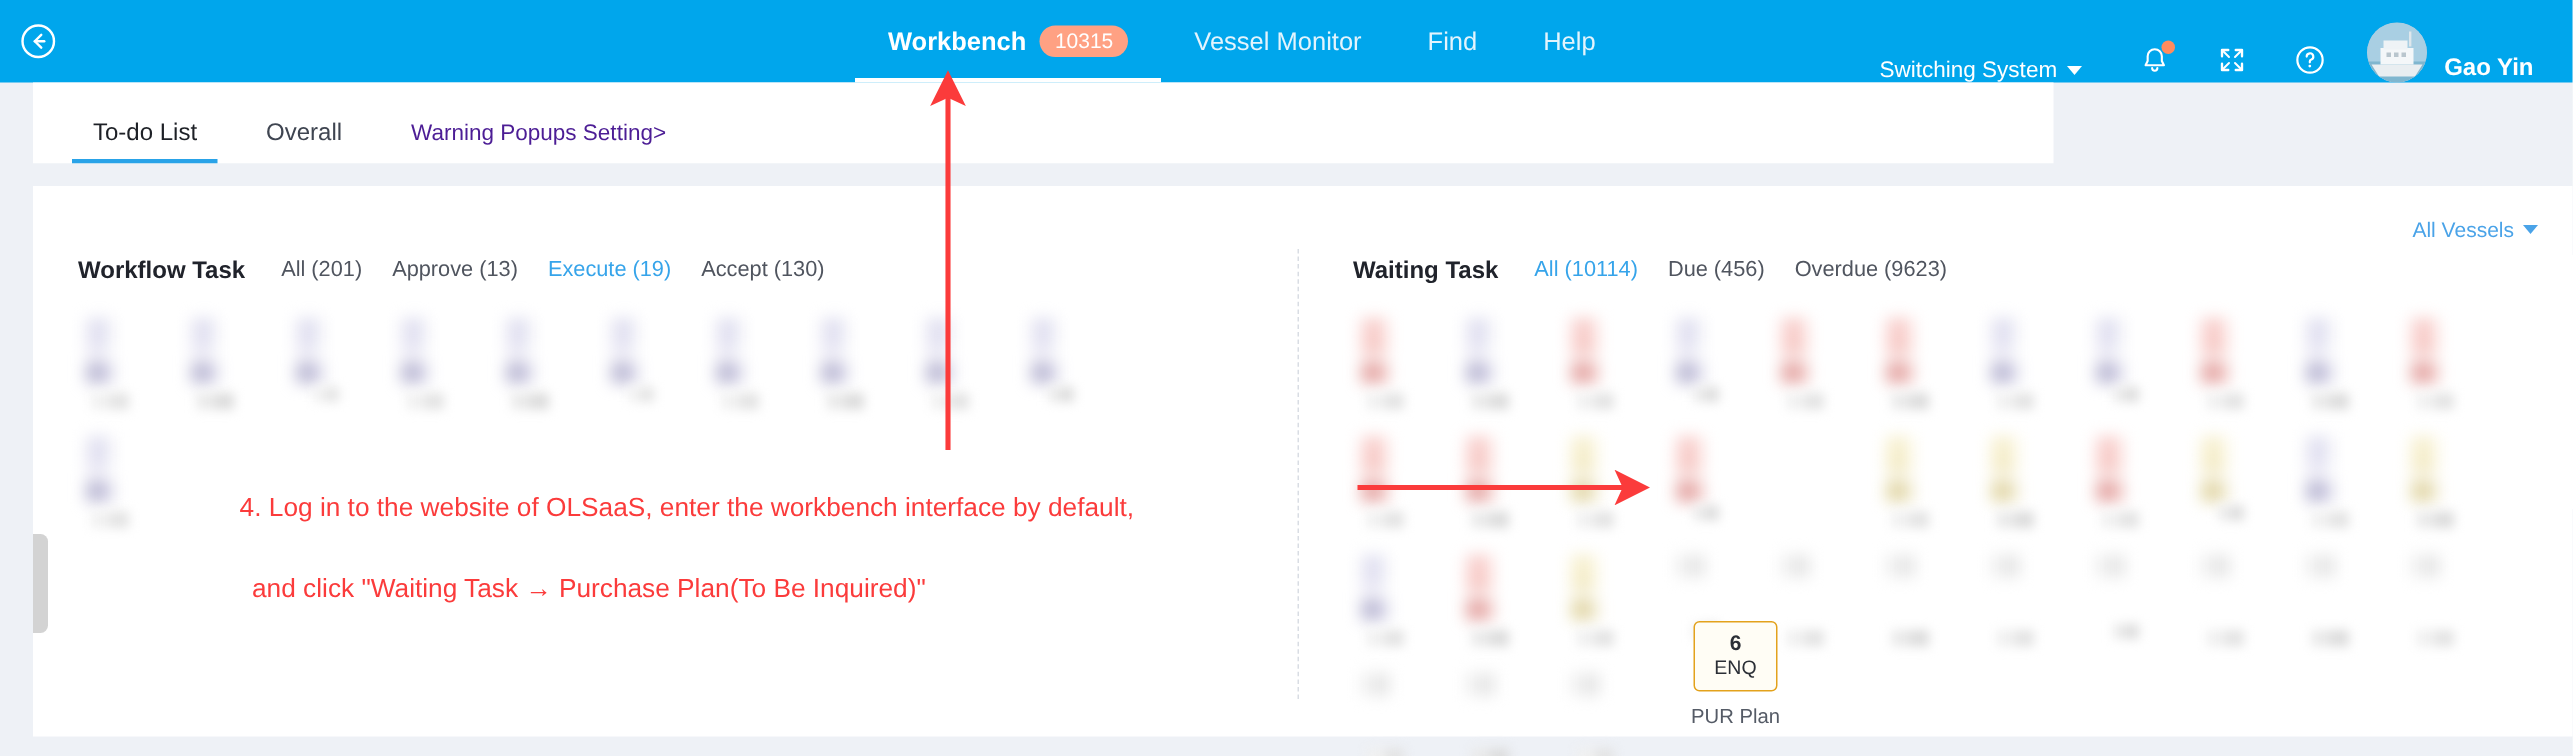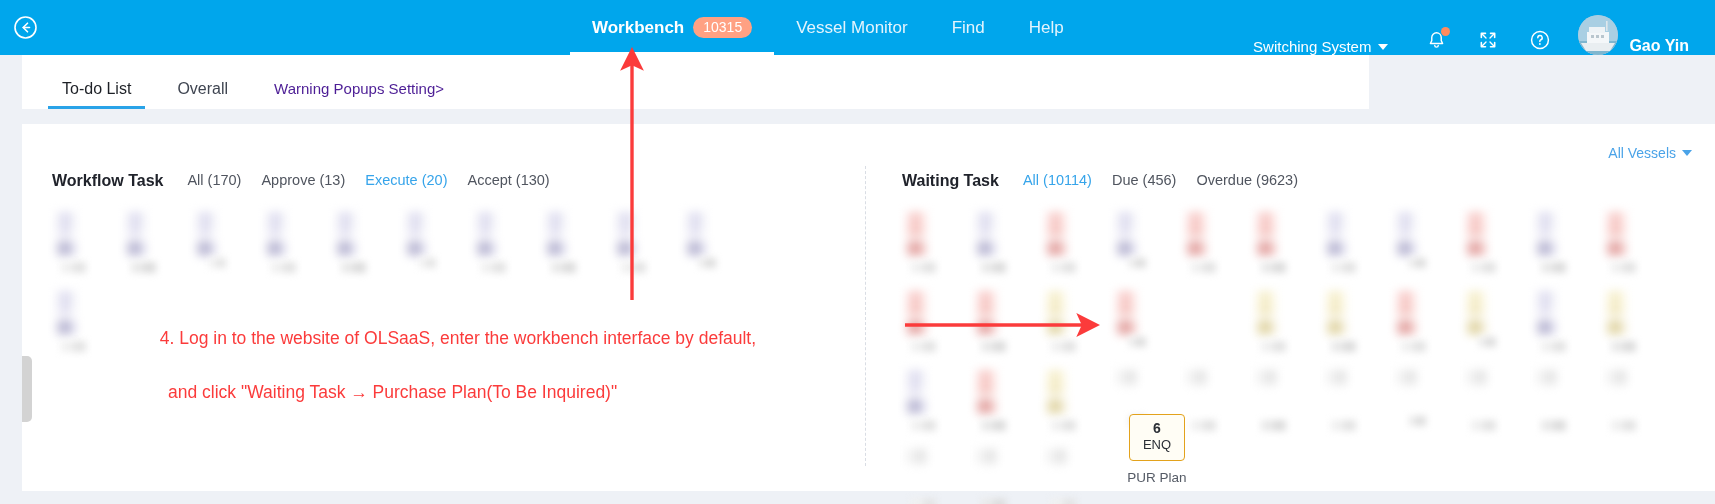--- a/index.html
+++ b/index.html
@@ -360,23 +360,23 @@
     <div class="vessel-filter">
       <span>All Vessels</span>
       <span class="tri"></span>
     </div>
 
     <div class="divider"></div>
 
     <div class="section" style="left:30px; width:790px;">
       <div class="section-head">
         <span class="section-title">Workflow Task</span>
-        <span class="filter-item">All (170)</span>
+        <span class="filter-item">All (201)</span>
         <span class="filter-item">Approve (13)</span>
-        <span class="filter-item active">Execute (20)</span>
+        <span class="filter-item active">Execute (19)</span>
         <span class="filter-item">Accept (130)</span>
       </div>
       <div class="cards" style="width:760px;">
         <div class="card">
             <div class="tile m-violet"></div>
             <div class="cap m-graylt"></div>
           </div>
         <div class="card">
             <div class="tile m-violet"></div>
             <div class="cap m-gray"></div>

